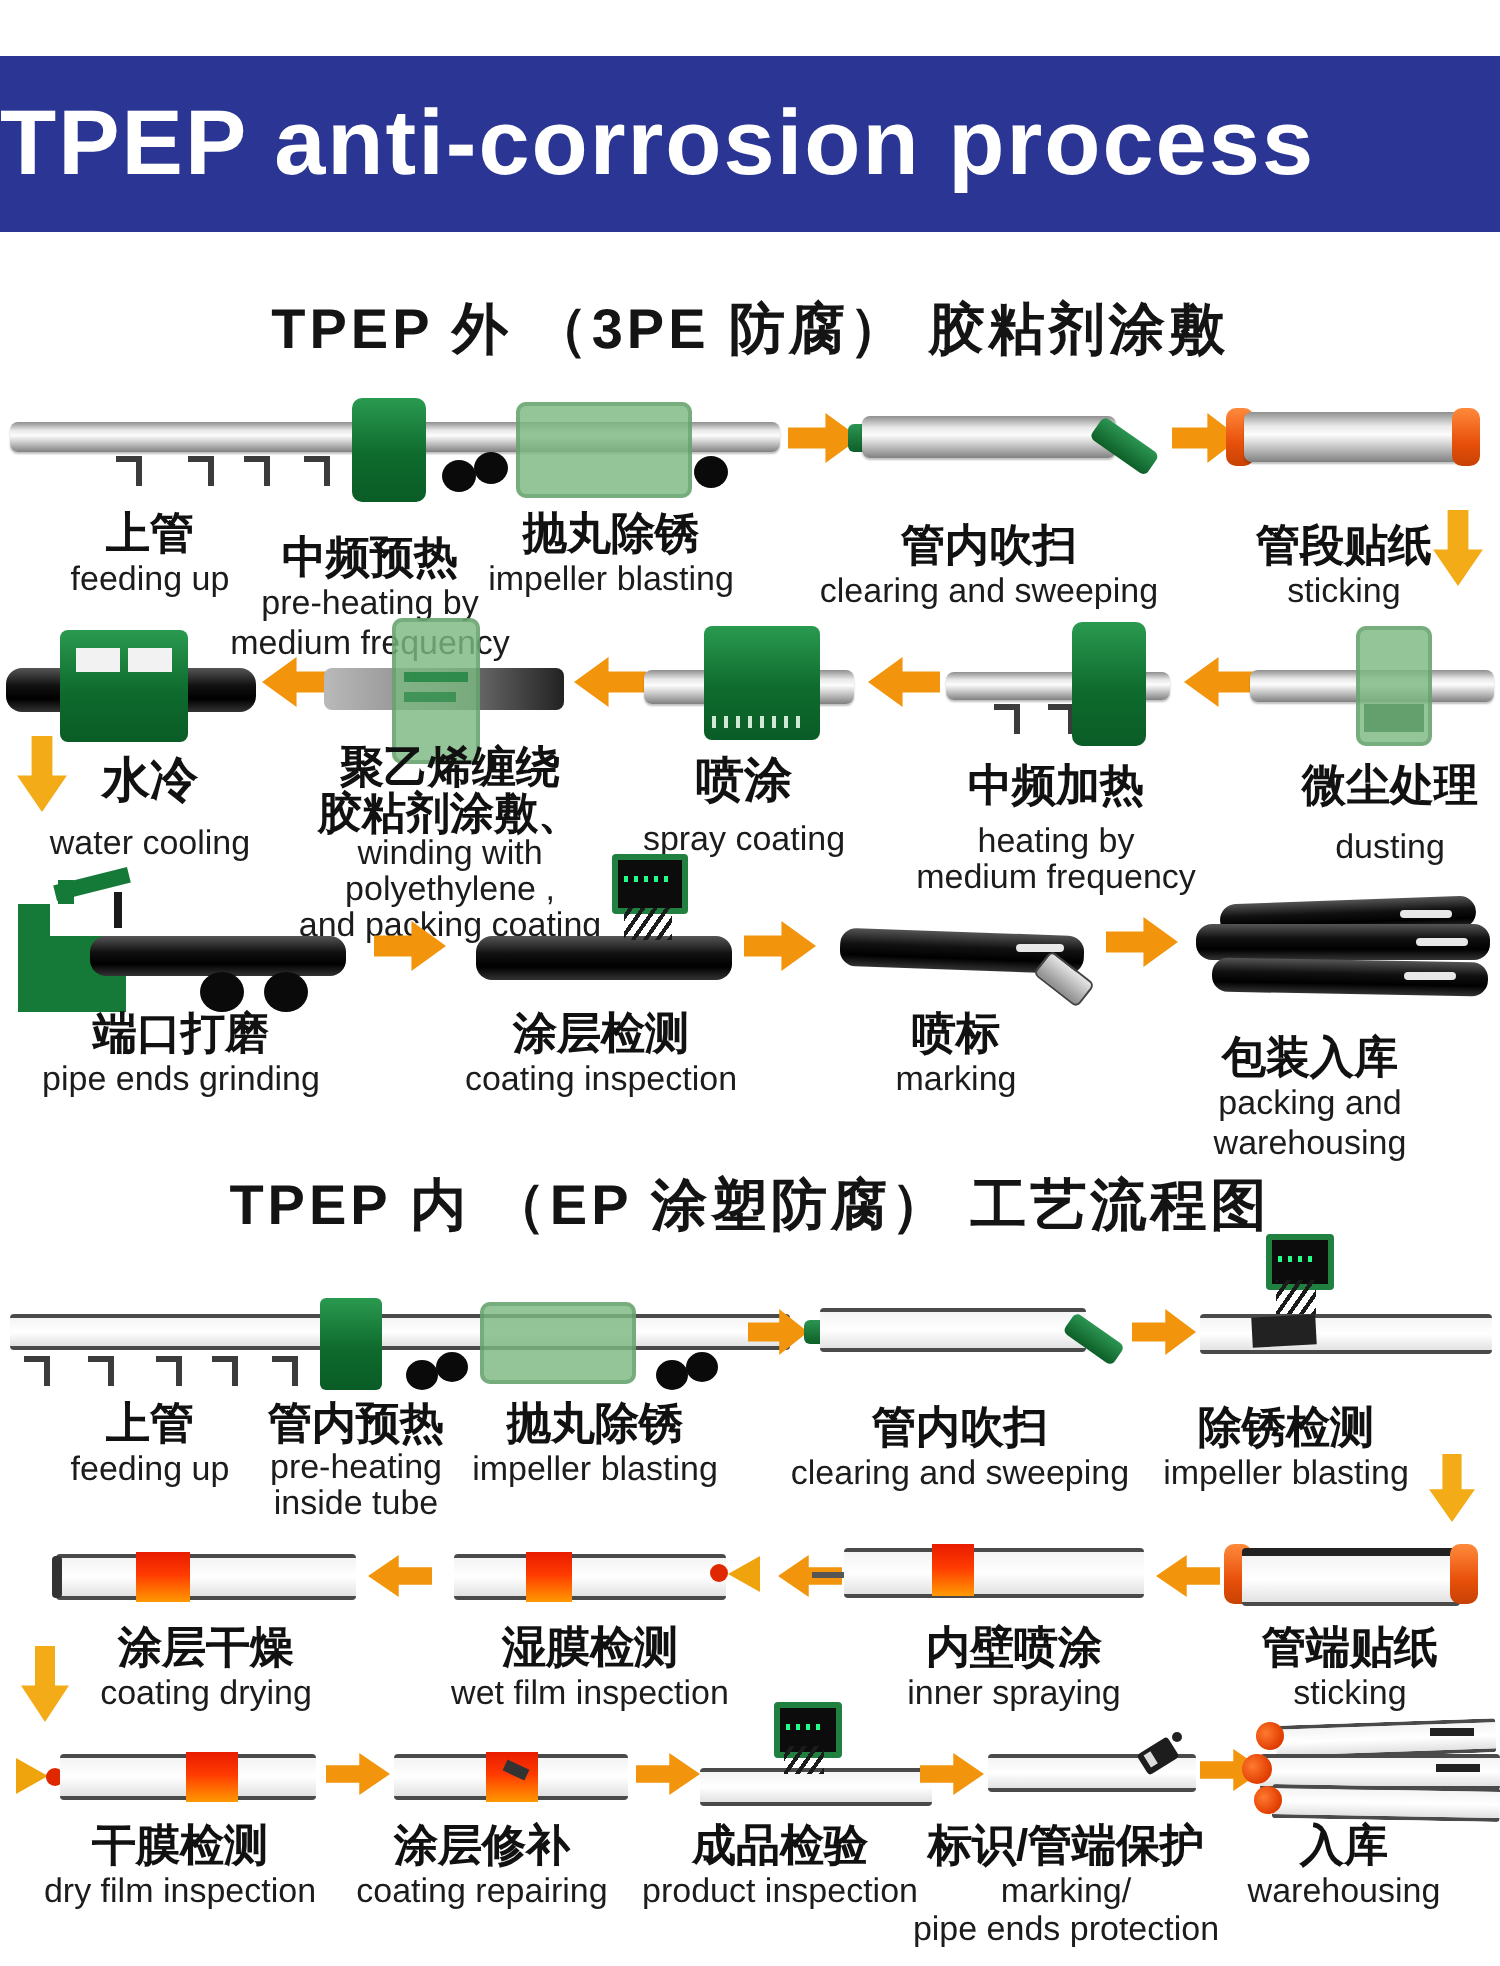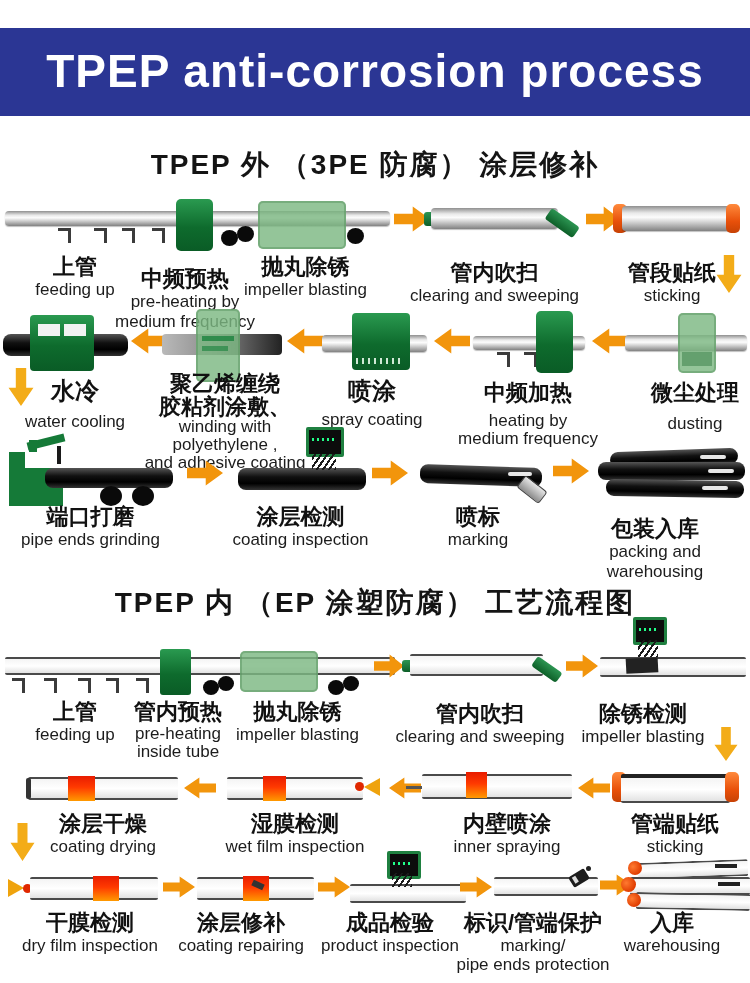--- a/index.html
+++ b/index.html
@@ -1,19 +1,19 @@
 <!DOCTYPE html>
 <html style="--banner: #2B3694; --arrow: #F2950C; --arrowDown: #F3AC18; --machine_green_dark: #10632A; --machine_green_light: #8CBE92; --cap_orange: #E8500A; --band_red: #F03000; --pipe_black: #111111; --pipe_silver: #D8D8D8;"><head>
 <meta charset="utf-8">
 <style>
   html,body{margin:0;padding:0;background:#fff;}
   .stage{position:relative;width:750px;height:983px;background:#fff;overflow:hidden;
          font-family:"Liberation Sans","DejaVu Sans",sans-serif;color:#161616;}
   .banner{position:absolute;left:0;top:28px;width:750px;height:88px;background:var(--banner,#2B3694);
-          color:#fff;font-weight:bold;font-size:46px;line-height:86px;text-align:center;letter-spacing:1px;}
+          color:#fff;font-weight:bold;font-size:46px;line-height:86px;letter-spacing:1px;}
   .sec-title{position:absolute;width:750px;text-align:center;font-weight:bold;font-size:28px;
              letter-spacing:2px;color:#141414;}
   
   .pipe{position:absolute;}
   .pipe.silver{background:linear-gradient(180deg,#8f8f8f 0%,#e9e9e9 28%,#fcfcfc 45%,#d8d8d8 62%,#818181 100%);
                border-radius:4px;box-shadow:0 1px 1px rgba(0,0,0,.25);}
   .pipe.dark{background:linear-gradient(180deg,#555 0%,#111 40%,#000 70%,#333 100%);border-radius:8px;}
   .pipe.line{background:linear-gradient(180deg,#f4f4f4,#fff 50%,#e2e2e2);
              border-top:2px solid #4a4a4a;border-bottom:2px solid #4a4a4a;border-radius:2px;}
   
@@ -51,21 +51,21 @@
   .zh{font-weight:bold;font-size:22px;line-height:26px;color:#111;}
   .en{font-size:17px;line-height:20px;color:#1c1c1c;}
 </style>
 </head>
 <body>
 
 <div class="stage">
 
   <div class="banner">TPEP anti-corrosion process</div>
 
-  <div class="sec-title" style="top:146px;">TPEP 外 （3PE 防腐） 涂层修补</div>
+  <div class="sec-title" style="top:146px;">TPEP 外 （3PE 防腐） 胶粘剂涂敷</div>
 
   <div class="pipe silver" style="left:5px;top:211px;width:385px;height:15px;"></div>
   <div class="hook" style="left:58px;top:228px;"></div>
   <div class="hook" style="left:94px;top:228px;"></div>
   <div class="hook" style="left:122px;top:228px;"></div>
   <div class="hook" style="left:152px;top:228px;"></div>
   <div class="blk dark" style="left:176px;top:199px;width:37px;height:52px;"></div>
   <div class="blk lite" style="left:258px;top:201px;width:88px;height:48px;"></div>
   <div class="roller" style="left:221px;top:230px;width:17px;height:16px;"></div>
   <div class="roller" style="left:237px;top:226px;width:17px;height:16px;"></div>
@@ -127,21 +127,21 @@
   <div class="arr d" style="left:8px;top:368px;width:26px;height:38px;"></div>
 
   <div class="lbl" style="left:0px;top:378px;width:150px;">
     <div class="zh" style="font-size:24px;">水冷</div>
     <div class="en" style="margin-top:8px;">water cooling</div>
   </div>
   <div class="lbl" style="left:130px;top:372px;width:190px;">
     <div class="zh" style="line-height:23px;">聚乙烯缠绕</div>
     <div class="zh" style="line-height:23px;">胶粘剂涂敷、</div>
     <div class="en" style="line-height:18px;">winding with polyethylene ,</div>
-    <div class="en" style="line-height:18px;">and adhesive coating</div>
+    <div class="en" style="line-height:18px;">and packing coating</div>
   </div>
   <div class="lbl" style="left:302px;top:378px;width:140px;">
     <div class="zh" style="font-size:24px;">喷涂</div>
     <div class="en" style="margin-top:6px;">spray coating</div>
   </div>
   <div class="lbl" style="left:448px;top:380px;width:160px;">
     <div class="zh">中频加热</div>
     <div class="en" style="margin-top:6px;line-height:18px;">heating by</div>
     <div class="en" style="line-height:18px;">medium frequency</div>
   </div>

